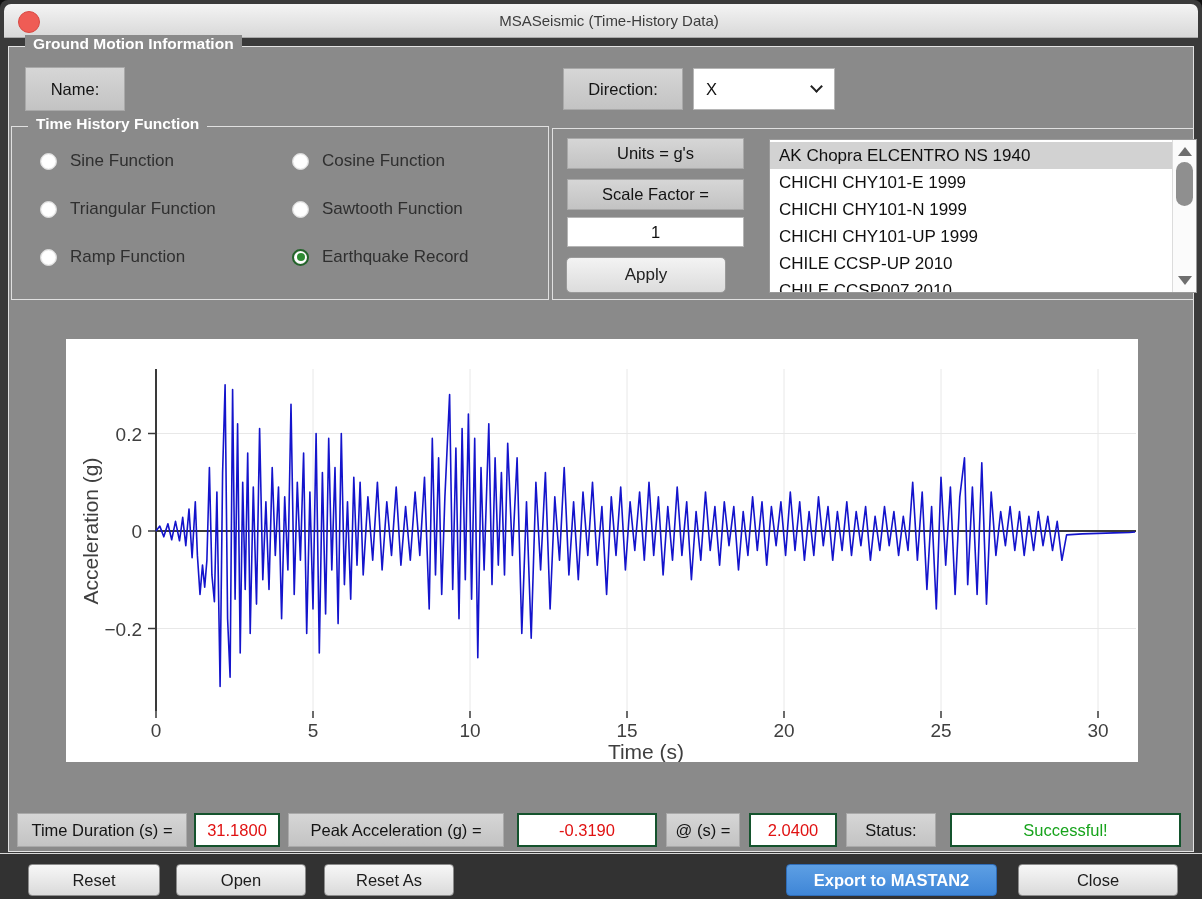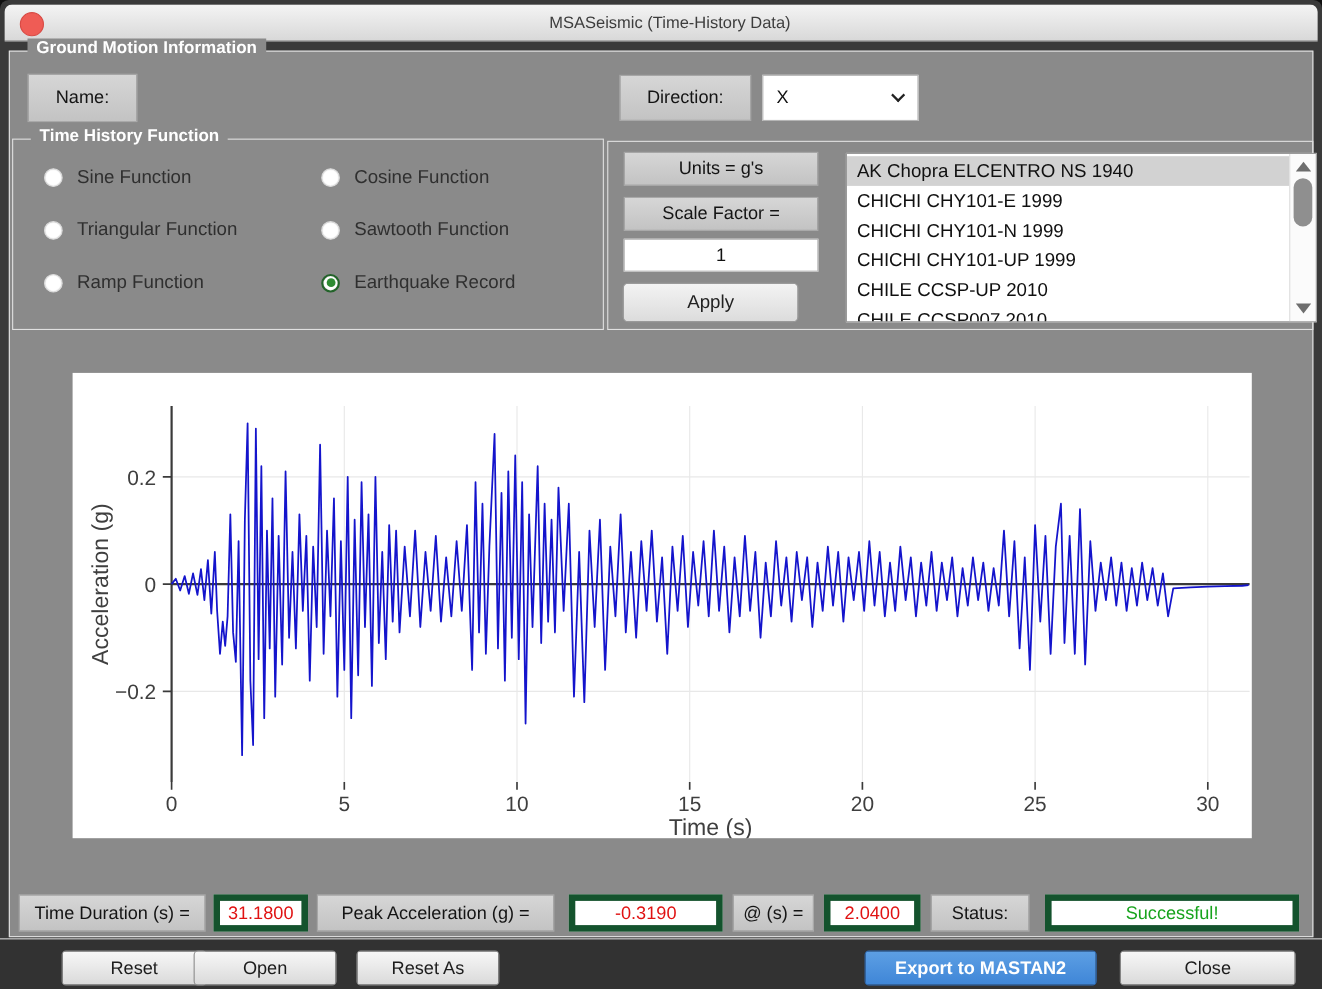--- a/index.html
+++ b/index.html
@@ -37,21 +37,21 @@
   .sb-arrow.up{top:7px;border-bottom:9px solid #6e6e6e;}
   .sb-arrow.down{bottom:7px;border-top:9px solid #6e6e6e;}
   .sb-thumb{position:absolute;left:3px;top:22px;width:17px;height:44px;border-radius:9px;background:#8f8f8f;}
   .plot-card{position:absolute;left:57px;top:292px;width:1072px;height:423px;background:#ffffff;}
   .btn{position:absolute;height:32px;border-radius:4px;border:1px solid #8c8c8c;
     background:linear-gradient(#f7f7f7,#dadada);color:#1c1c1c;font-size:16.5px;
     display:flex;align-items:center;justify-content:center;cursor:pointer;}
   .btn.primary{background:linear-gradient(#5d9fe4,#3f86d7);border:1px solid #2f6db8;color:#ffffff;font-weight:bold;}
   .apply-btn{position:absolute;border-radius:5px;border:1px solid #9a9a9a;background:linear-gradient(#f3f3f3,#dcdcdc);
     color:#222;font-size:17px;display:flex;align-items:center;justify-content:center;cursor:pointer;}
-  .vbox{position:absolute;background:#ffffff;border:6px solid #14532d;font-size:16.5px;
+  .vbox{position:absolute;background:#ffffff;border:2px solid #14532d;font-size:16.5px;
     display:flex;align-items:center;justify-content:center;}
   .red{color:#e01212;} .green{color:#17a31c;}
   .selectbox{position:absolute;background:#ffffff;border:1px solid #b5b5b5;color:#111;font-size:16.5px;
     display:flex;align-items:center;padding-left:12px;cursor:pointer;}
   .chevron{position:absolute;right:13px;top:13px;width:9px;height:9px;border-right:2.4px solid #222;
     border-bottom:2.4px solid #222;transform:rotate(45deg);}
   .footer{position:absolute;left:0;right:0;bottom:0;height:46px;background:#323232;border-top:1px solid #d9d9d9;}
 </style>
 </head>
 <body>
@@ -170,20 +170,20 @@
       <div class="plate" style="left:279px;top:766px;width:216px;height:34px;">Peak Acceleration (g) =</div>
       <div class="vbox red" style="left:508px;top:766px;width:140px;height:34px;">-0.3190</div>
       <div class="plate" style="left:657px;top:766px;width:74px;height:34px;">@ (s) =</div>
       <div class="vbox red" style="left:740px;top:766px;width:88px;height:34px;">2.0400</div>
       <div class="plate" style="left:837px;top:766px;width:90px;height:34px;">Status:</div>
       <div class="vbox green" style="left:941px;top:766px;width:231px;height:34px;">Successful!</div>
     </div>
   </div>
 
   <div class="footer">
-    <div class="btn" style="left:28px;top:10px;width:132px;margin-left:28px;">Reset</div>
+    <div class="btn" style="left:28px;top:10px;width:132px;">Reset</div>
     <div class="btn" style="left:176px;top:10px;width:130px;">Open</div>
     <div class="btn" style="left:324px;top:10px;width:130px;">Reset As</div>
     <div class="btn primary" style="left:786px;top:10px;width:211px;">Export to MASTAN2</div>
     <div class="btn" style="left:1018px;top:10px;width:160px;">Close</div>
   </div>
 
 </div>
 
 </body></html>

